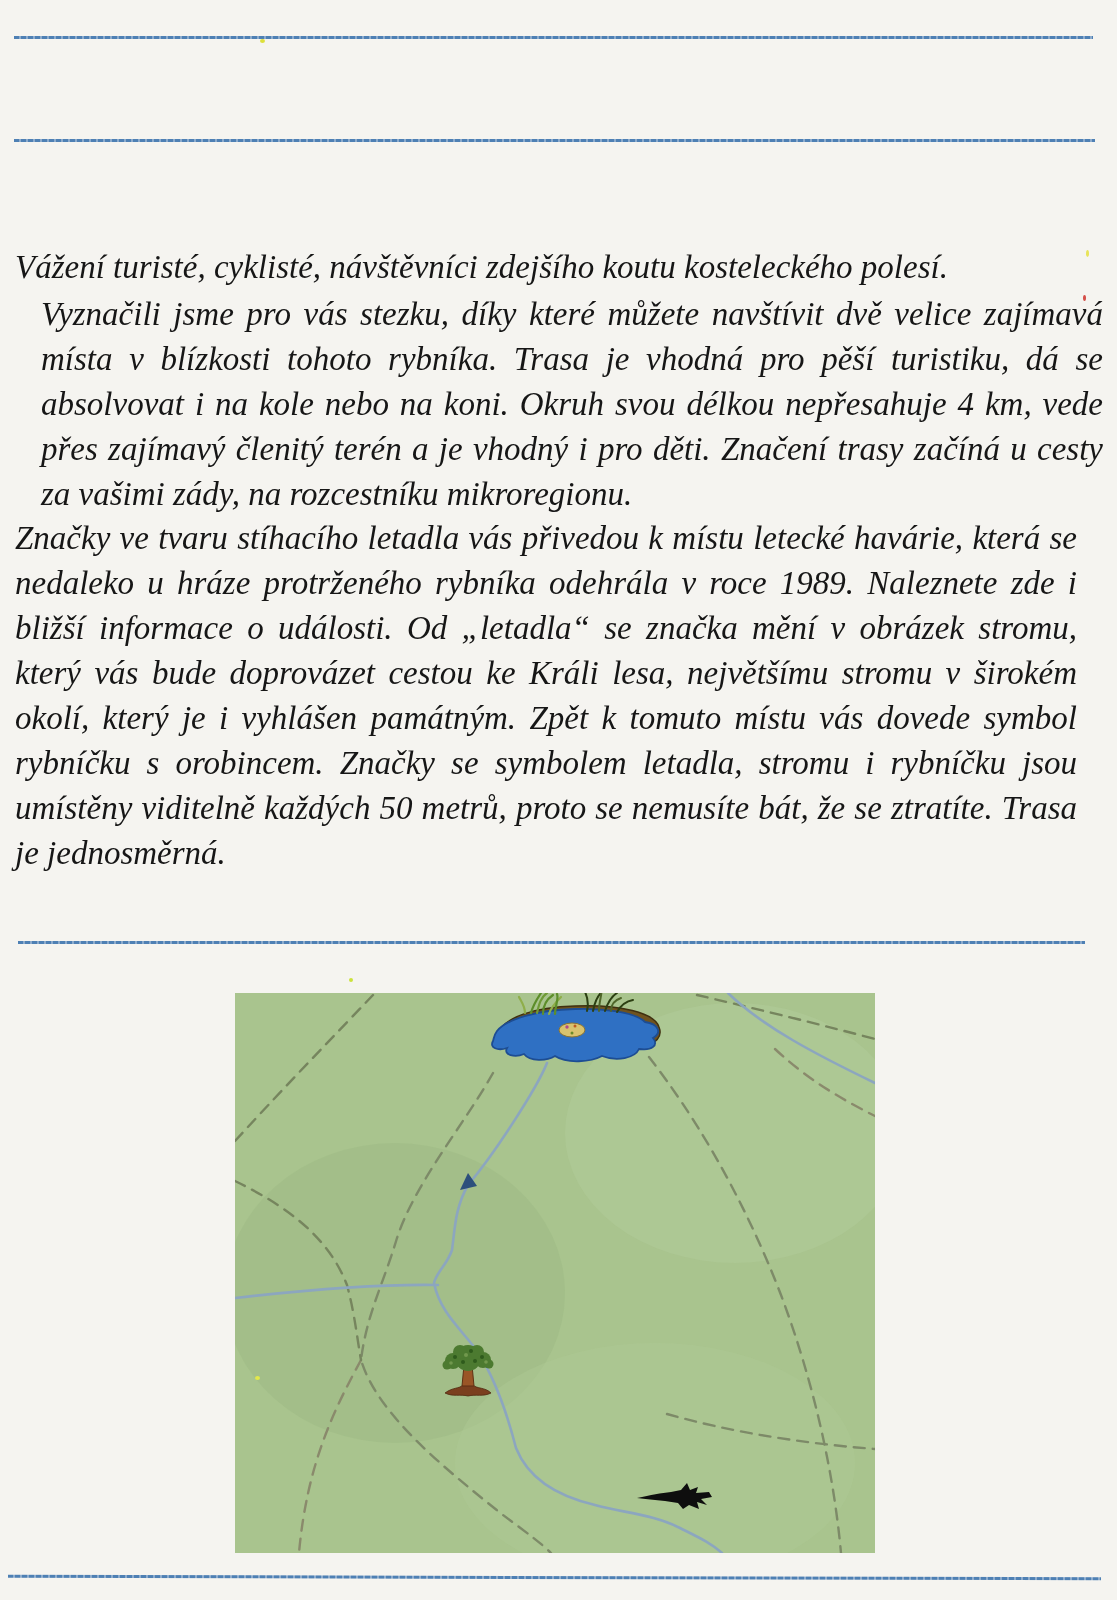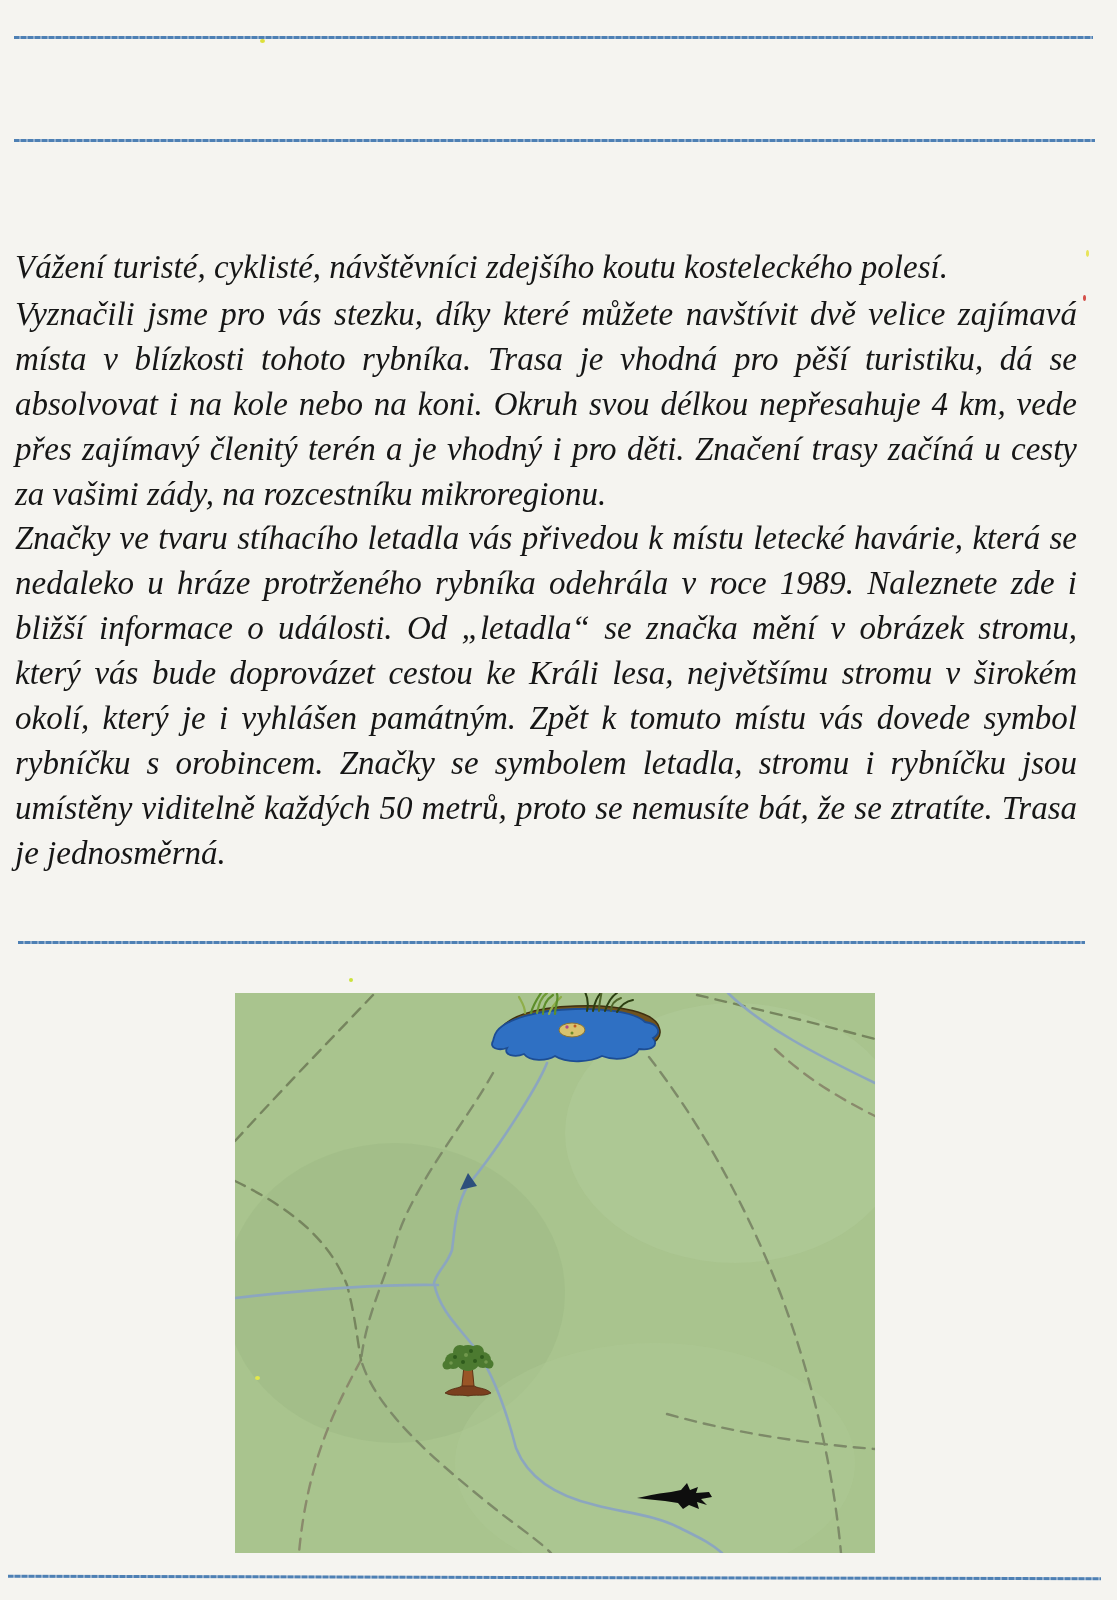--- a/index.html
+++ b/index.html
@@ -28,21 +28,21 @@
     color:#101010;
   }
   .para{
     position:absolute;left:15px;width:1062px;
     margin:0;
     font-style:italic;
     font-size:33px;line-height:45px;
     text-align:justify;
   }
   .para-1{top:203px;text-align:left;margin-top:42px;}
-  .para-2{top:292px;}
+  .para-2{top:292px;margin-left:26px;}
   .para-3{top:516px;}
   .map{
     position:absolute;left:235px;top:993px;width:640px;height:560px;
   }
   .map svg{display:block;width:100%;height:100%;}
   .speck{position:absolute;border-radius:50%;}
   .speck-1{left:260px;top:39px;width:5px;height:4px;background:#dde03a;}
   .speck-2{left:349px;top:978px;width:4px;height:4px;background:#cbe23c;}
   .speck-3{left:255px;top:1376px;width:5px;height:4px;background:#e3e84a;}
   .speck-4{left:1086px;top:250px;width:3px;height:7px;background:#e8e45a;}

